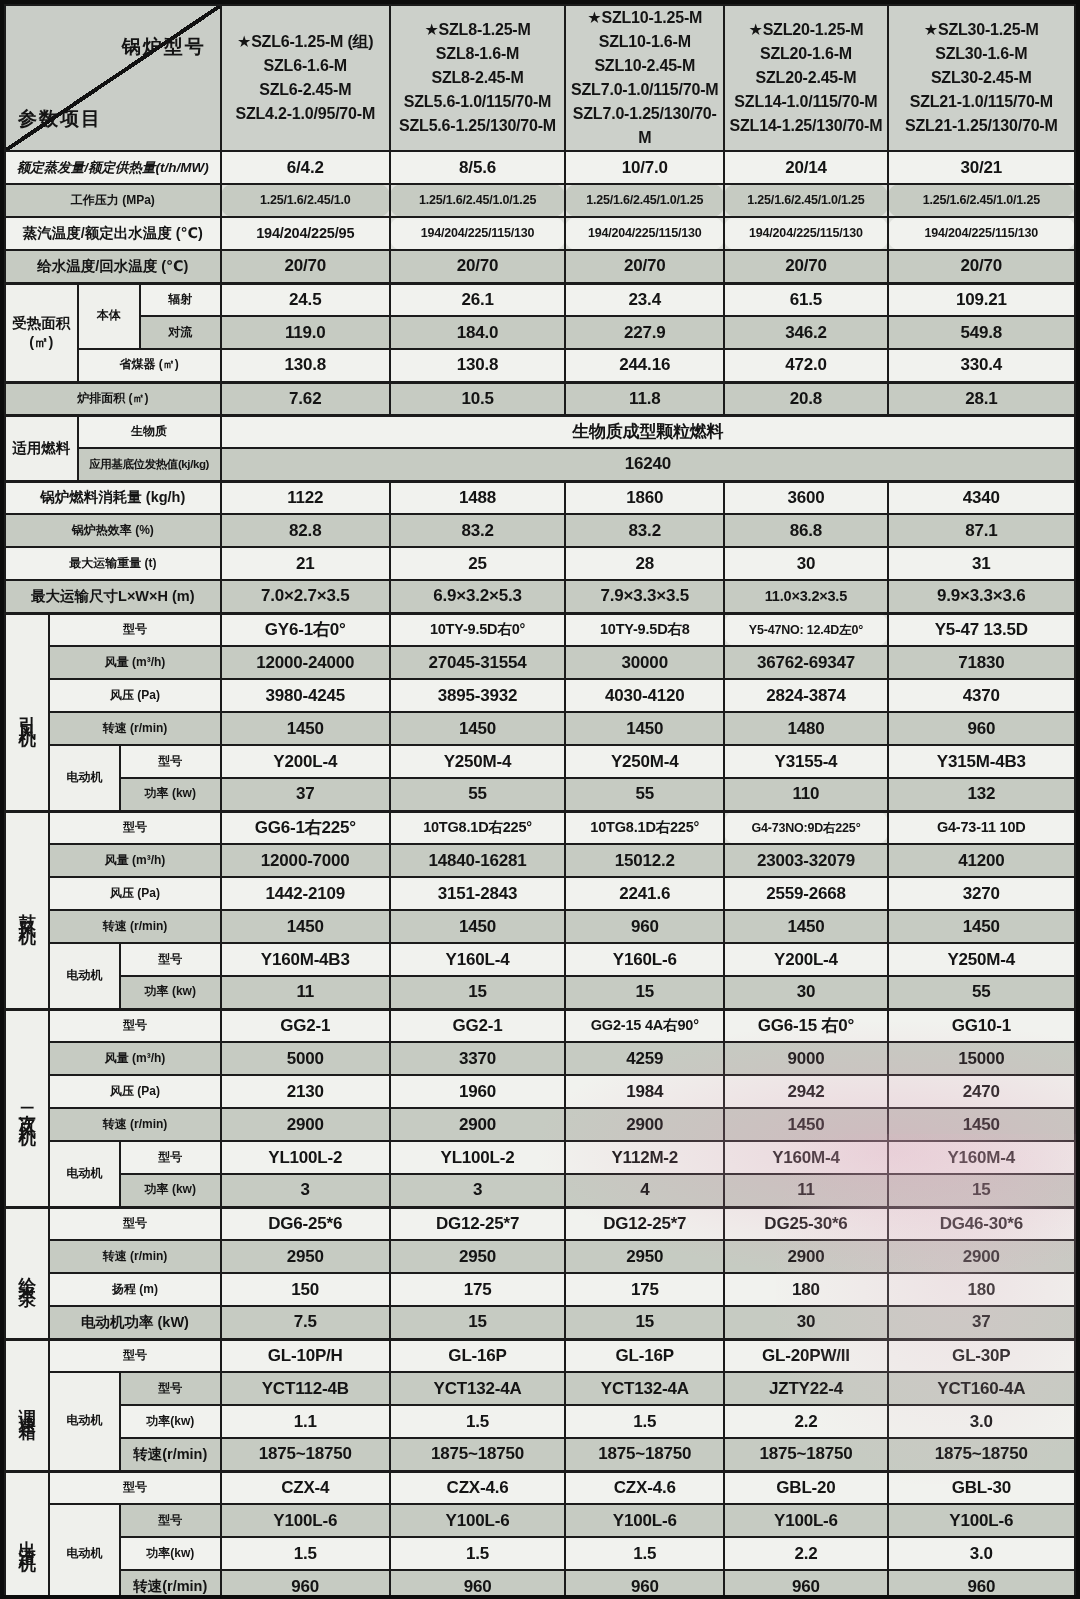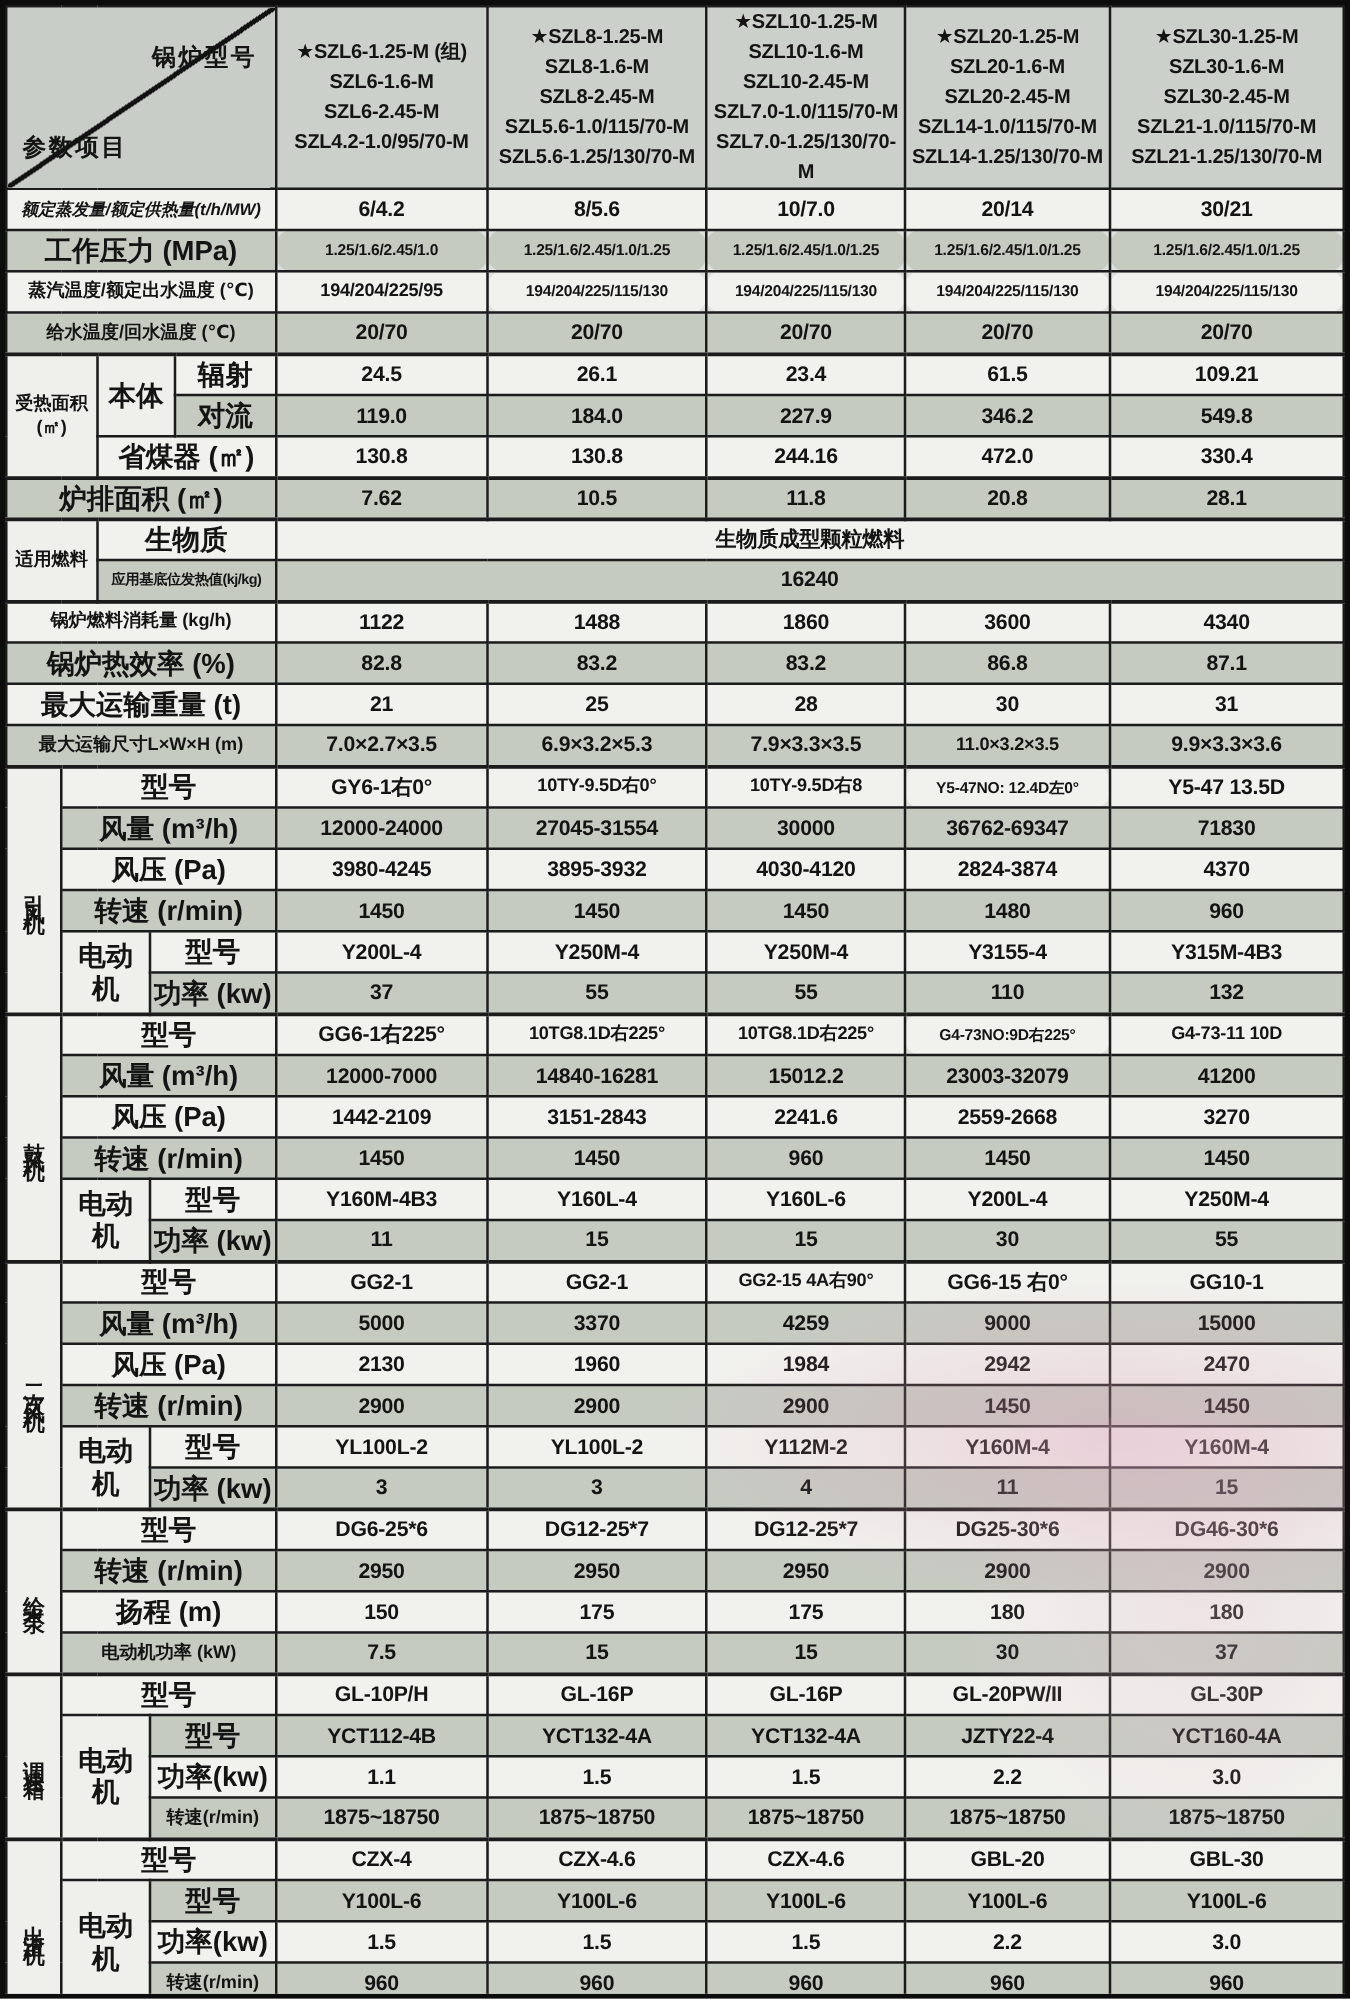--- a/index.html
+++ b/index.html
@@ -20,21 +20,21 @@
     background:radial-gradient(ellipse at 60% 40%,rgba(228,190,205,.30),rgba(228,190,205,0) 75%);
   }
   table{border-collapse:collapse;table-layout:fixed;width:1072px;height:1591px;}
   td{
     border:2px solid #1b1b1b;text-align:center;vertical-align:middle;
     padding:0 2px;overflow:hidden;line-height:1.15;
   }
   tr.sec td{border-top-width:3px;}
   tr.w td{background:#f1f2ee;}
   tr.g td{background:#c6cbc2;}
-  td.lbl{font-weight:600;font-size:22px;}
+  td.lbl{font-weight:600;font-size:12px;}
   td.val{font-weight:600;font-size:17px;letter-spacing:-.2px;}
   td.grp{background:#eff0ec !important;font-weight:600;}
   td.v{
     writing-mode:vertical-lr;text-orientation:upright;
     font-size:17.5px;font-weight:700;letter-spacing:7px;padding:6px 0;
   }
   td.pre{white-space:pre-line;line-height:1.3;}
   .f14{font-size:14.5px !important;}
   .f13{font-size:13.5px !important;font-style:italic;}
   .f12{font-size:12.5px !important;letter-spacing:-.3px;border-radius:12px;}

